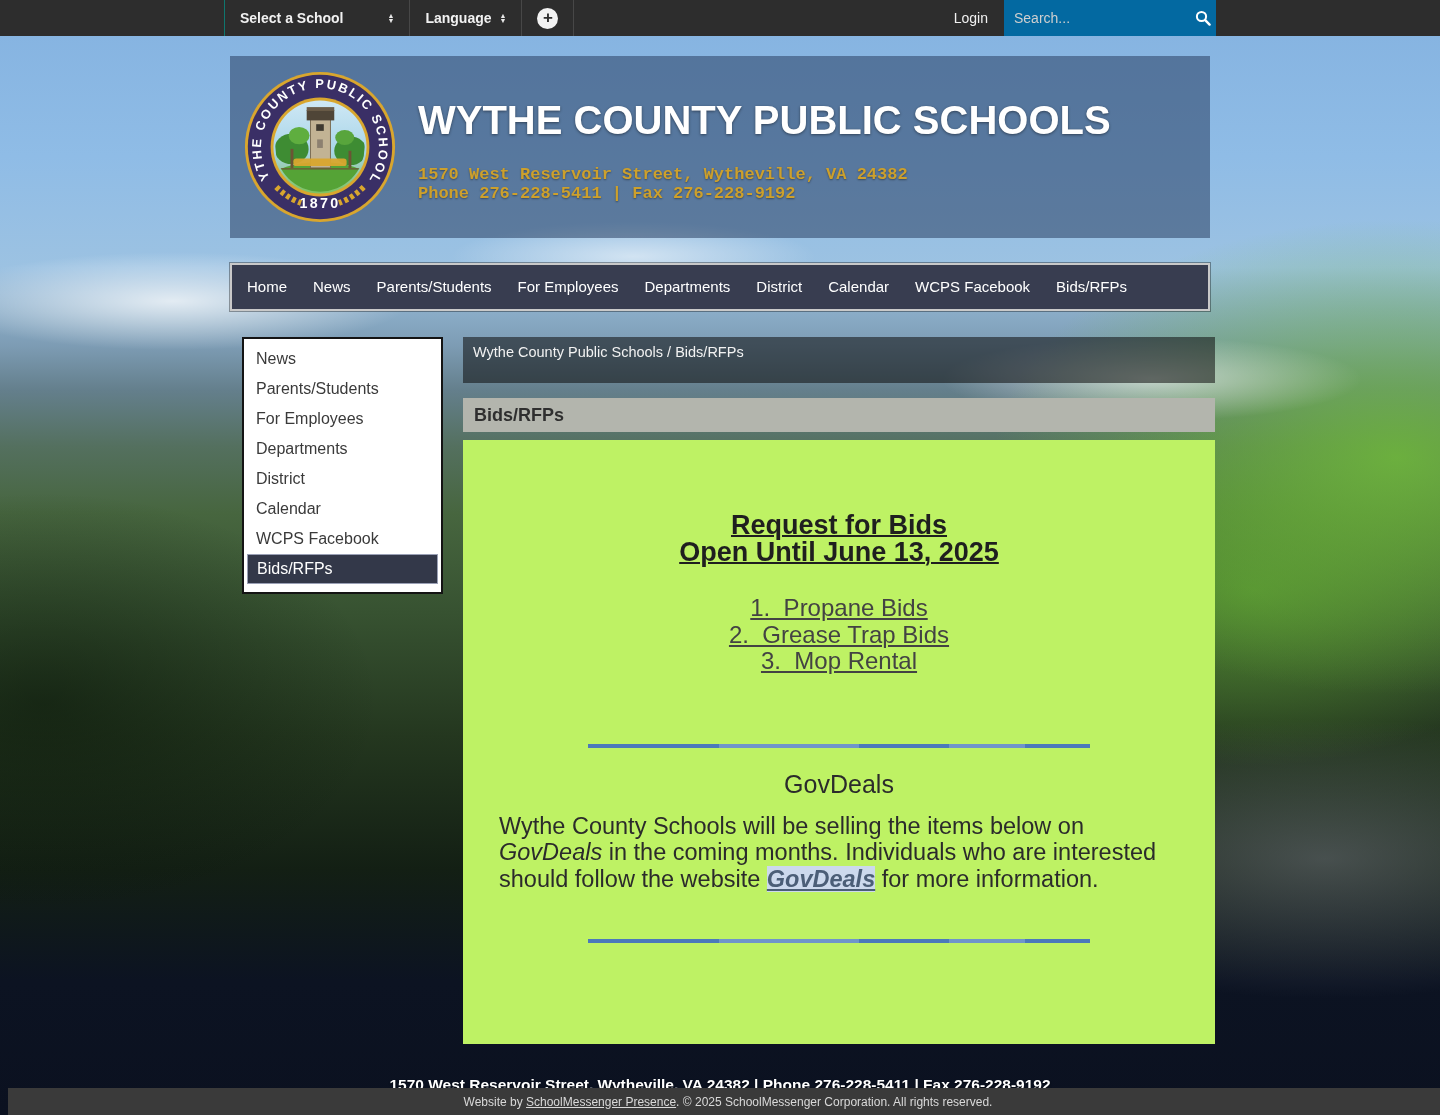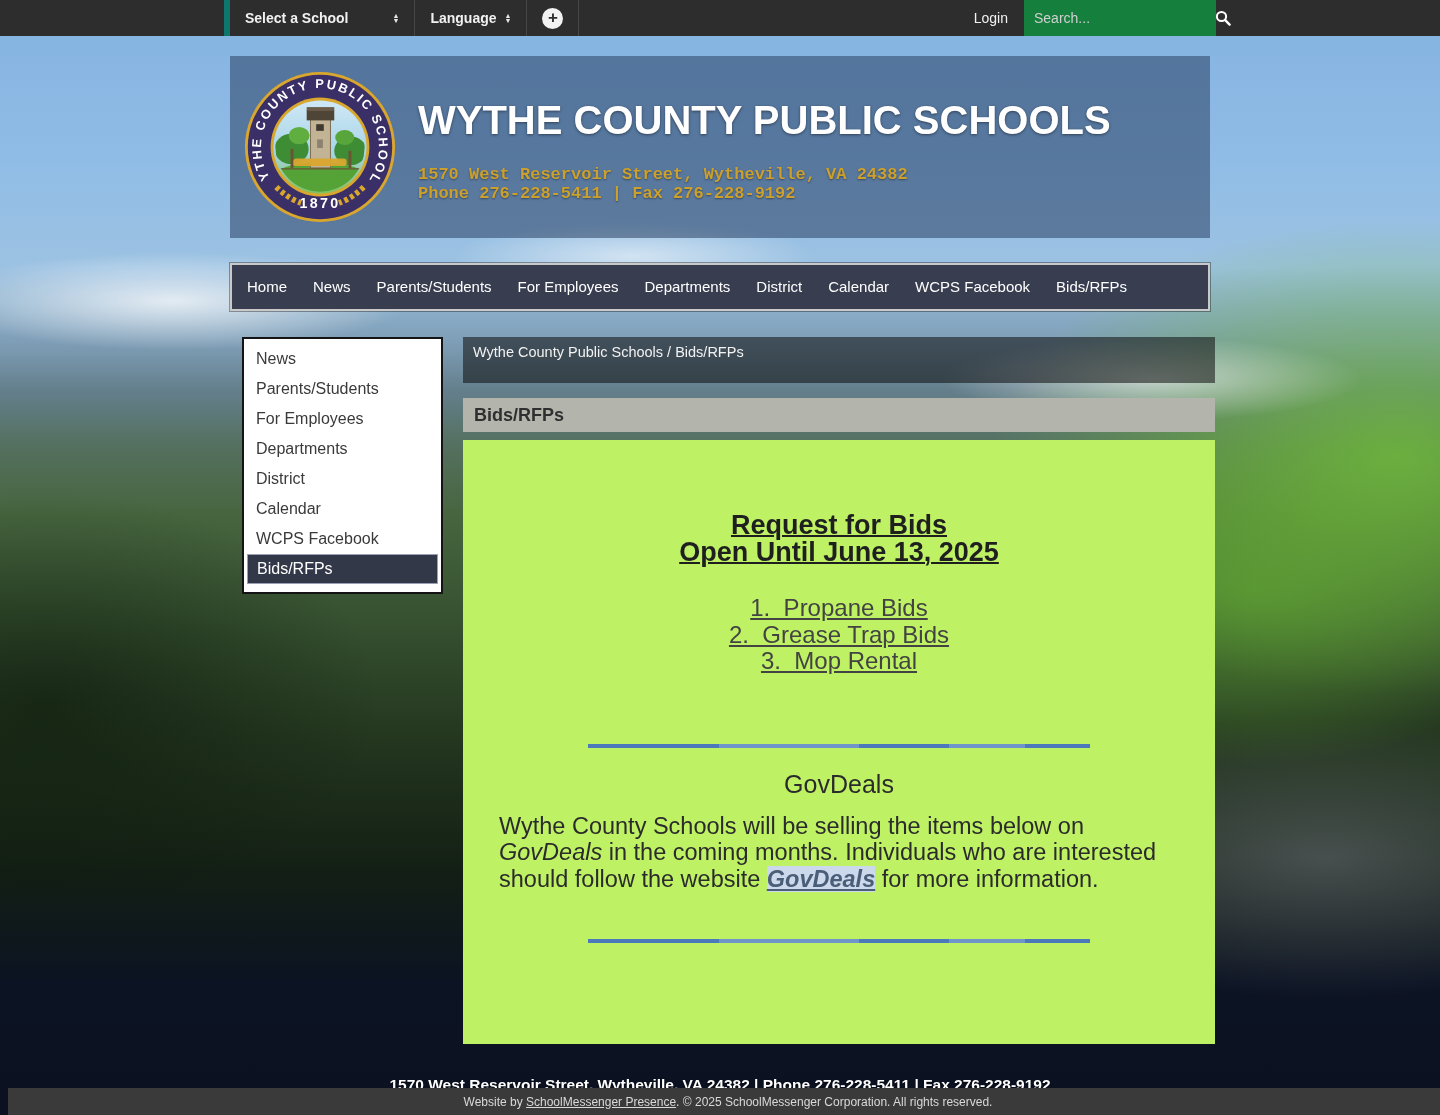--- a/index.html
+++ b/index.html
@@ -25,41 +25,41 @@
     display: flex; justify-content: center;
   }
   .topbar-inner {
     width: 992px; display: flex; align-items: stretch;
   }
   .tb-item {
     display: flex; align-items: center; gap: 8px;
     padding: 0 15px; color: #f1f1f1; font-size: 14px; font-weight: 600;
     border-right: 1px solid #474747; cursor: pointer;
   }
-  .tb-item:first-child { border-left: 6px solid #0f766e; gap: 44px; }
+  .tb-item:first-child { border-left: 1px solid #0f766e; gap: 44px; }
   .updown { display: flex; flex-direction: column; line-height: 5px; font-size: 7px; color: #e8e8e8; }
   .updown::before { content: "▲"; }
   .updown::after  { content: "▼"; }
   .tb-plus {
     display: flex; align-items: center; padding: 0 15px;
     border-right: 1px solid #474747; cursor: pointer;
   }
   .plus-circle {
     width: 21px; height: 21px; border-radius: 50%;
     background: #f2f2f2; color: #2d2d2d;
     font-size: 17px; font-weight: 700; line-height: 20px; text-align: center;
   }
   .plus-circle::before { content: "+"; }
   .tb-spacer { flex: 1; }
   .tb-login {
     display: flex; align-items: center; padding: 0 16px;
     color: #f1f1f1; font-size: 14px; cursor: pointer;
   }
   .tb-search {
-    width: 192px; background: #15803d;
+    width: 212px; background: #0369a1;
     display: flex; align-items: center; padding: 16px 10px;
   }
   .tb-search input {
     flex: 1; background: transparent; border: 0; outline: none;
     color: #f1f1f1; font-size: 14px; font-family: "Liberation Sans", sans-serif;
   }
   .tb-search input::placeholder { color: #cfcfcf; }
   .search-icon { width: 16px; height: 16px; flex: 0 0 auto; cursor: pointer; }
 
   

